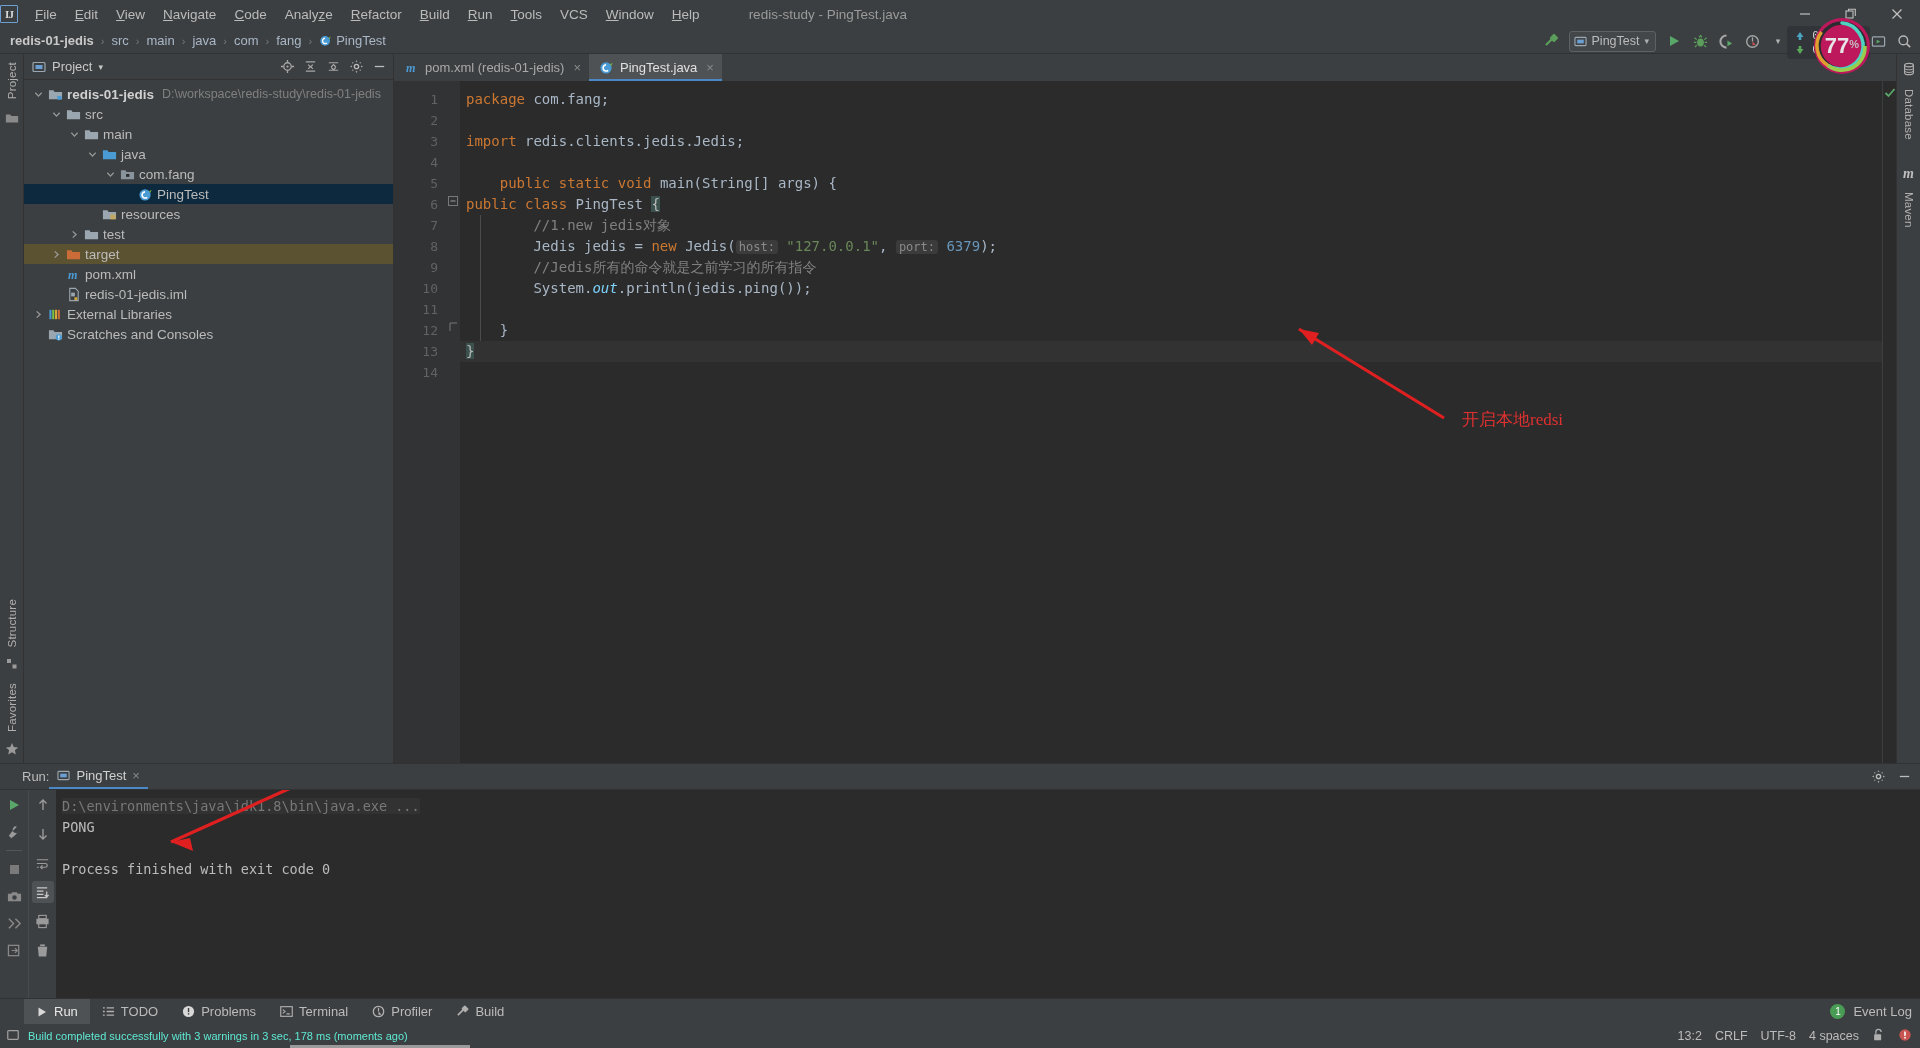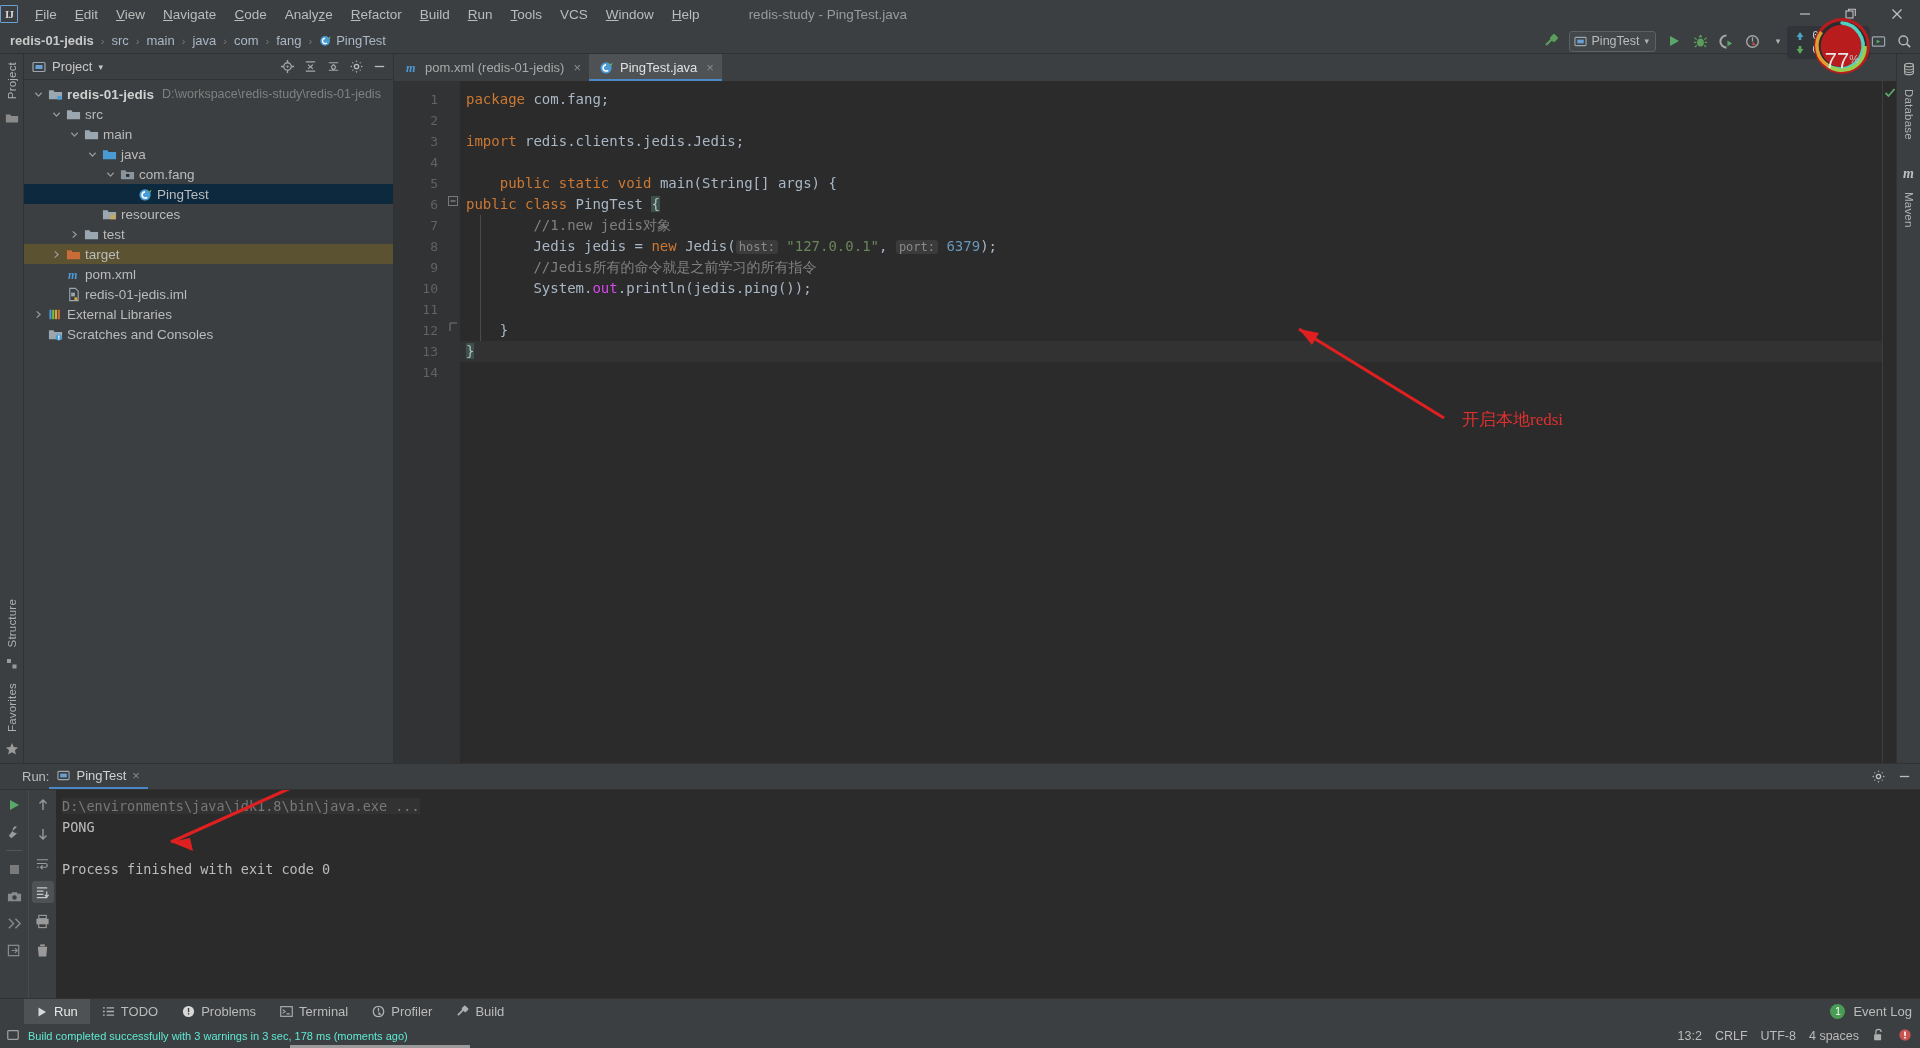--- a/index.html
+++ b/index.html
@@ -126,21 +126,21 @@
     flex: 1; position: relative; padding-top: 8px; overflow: hidden;
     font-family: "DejaVu Sans Mono", monospace; font-size: 14px; line-height: 21px;
     background: #2b2b2b;
   }
   .cline { height: 21px; white-space: pre; padding-left: 6px; }
   .cline.cursorline { background: #323232; }
   .kw { color: #cc7832; }
   .str { color: #6a8759; }
   .cmt { color: #808080; }
   .num { color: #6897bb; }
-  .fld { color: #d946ef; }
+  .fld { color: #7dd3fc; font-style: italic; }
   .plain { color: #a9b7c6; }
   .hint {
     background: #3b3b3b; color: #8a8a8a; font-size: 12px; padding: 0 3px;
     border-radius: 3px; font-style: normal;
   }
   .brace-hl { background: #3b514d; }
   .indent-guide {
     position: absolute; width: 1px; background: #4b4b4b; left: 0; top: 0;
   }
 
@@ -192,21 +192,21 @@
   }
   .netbox {
     background: #313438; border-radius: 4px; padding: 3px 26px 3px 8px;
     display: flex; flex-direction: column; gap: 1px; font-size: 11px; color: #cfcfcf;
     font-family: "DejaVu Sans Mono", monospace;
   }
   .netrow { display: flex; align-items: center; gap: 7px; }
   .netrow .unit { color: #9a9a9a; font-size: 10px; }
   .gauge {
     position: absolute; right: 0px; top: -8px; width: 56px; height: 56px; border-radius: 50%;
-    background: #b91c1c; display: flex; align-items: flex-end; justify-content: center;
+    background: #be185d; display: flex; align-items: center; justify-content: center; font-weight: bold;
   }
   .gauge .val { color: #e6e6e6; font-size: 22px; font-family: "Liberation Sans", sans-serif; }
   .gauge .pct { font-size: 11px; color: #c0c0c0; vertical-align: super; }
 
   
   .bottombar {
     height: 26px; background: #3c3f41; display: flex; align-items: center;
     flex: 0 0 26px; position: relative; border-top: 1px solid #323232;
   }
   .bb-item {

